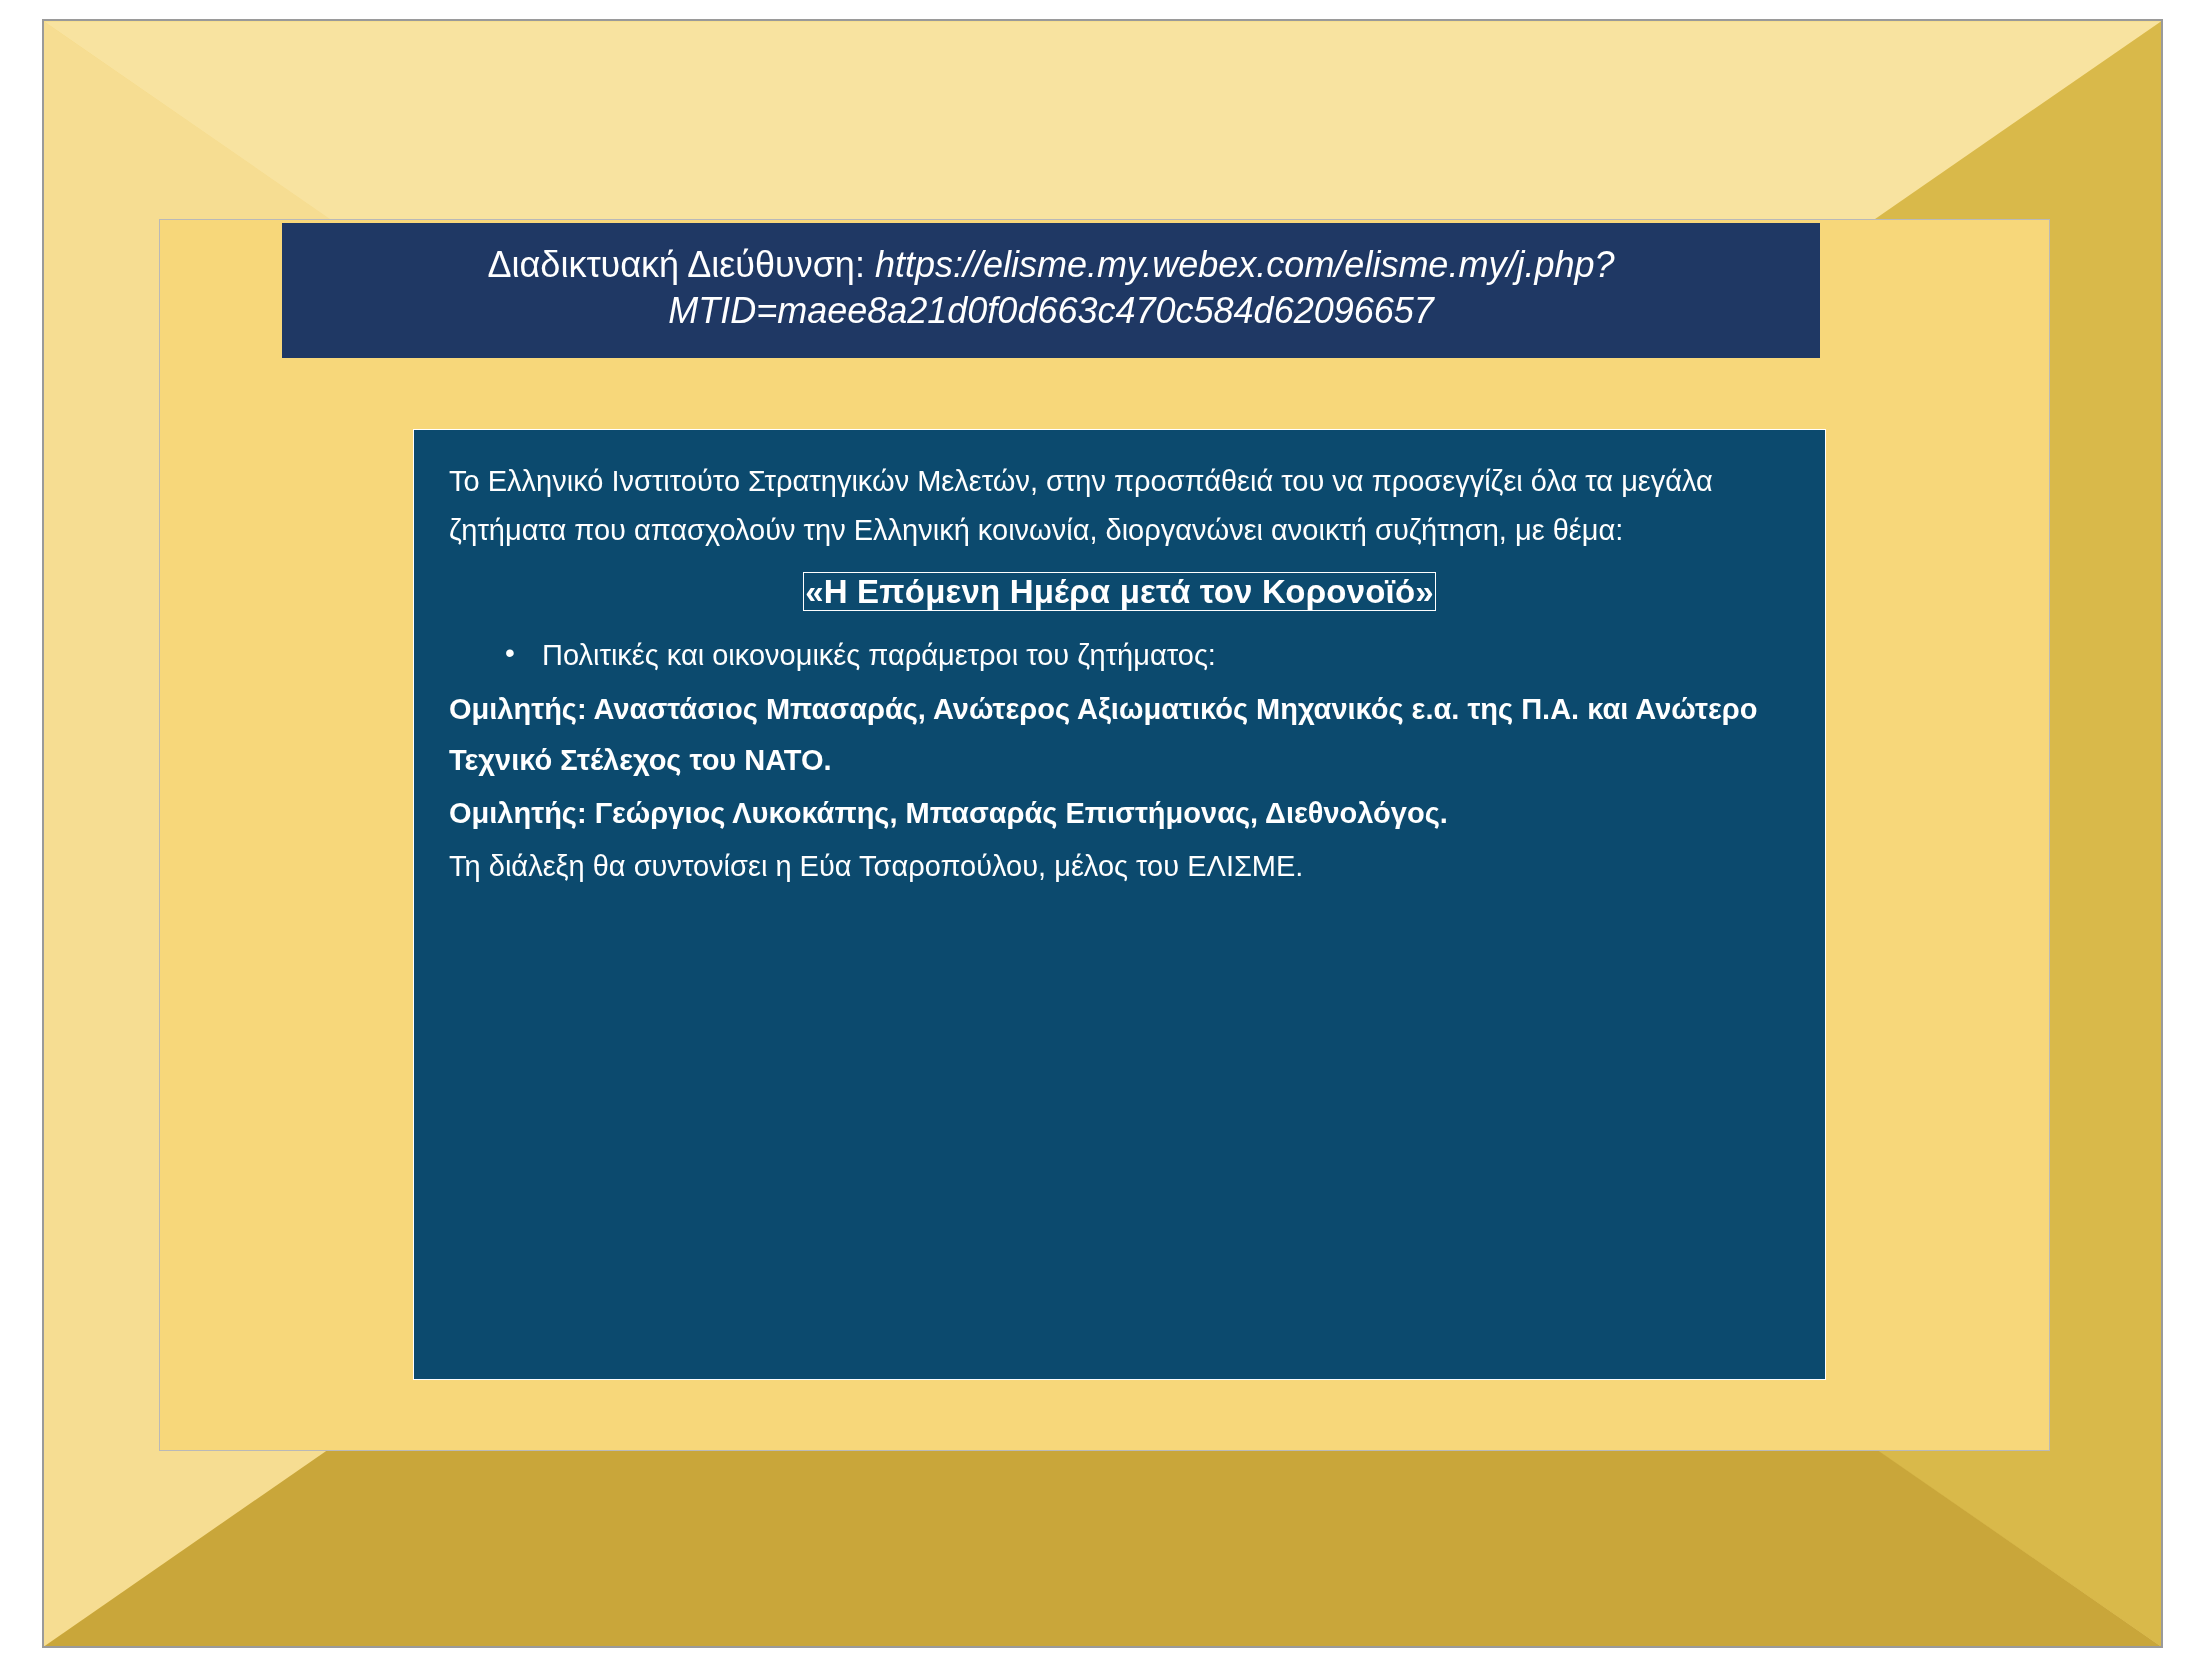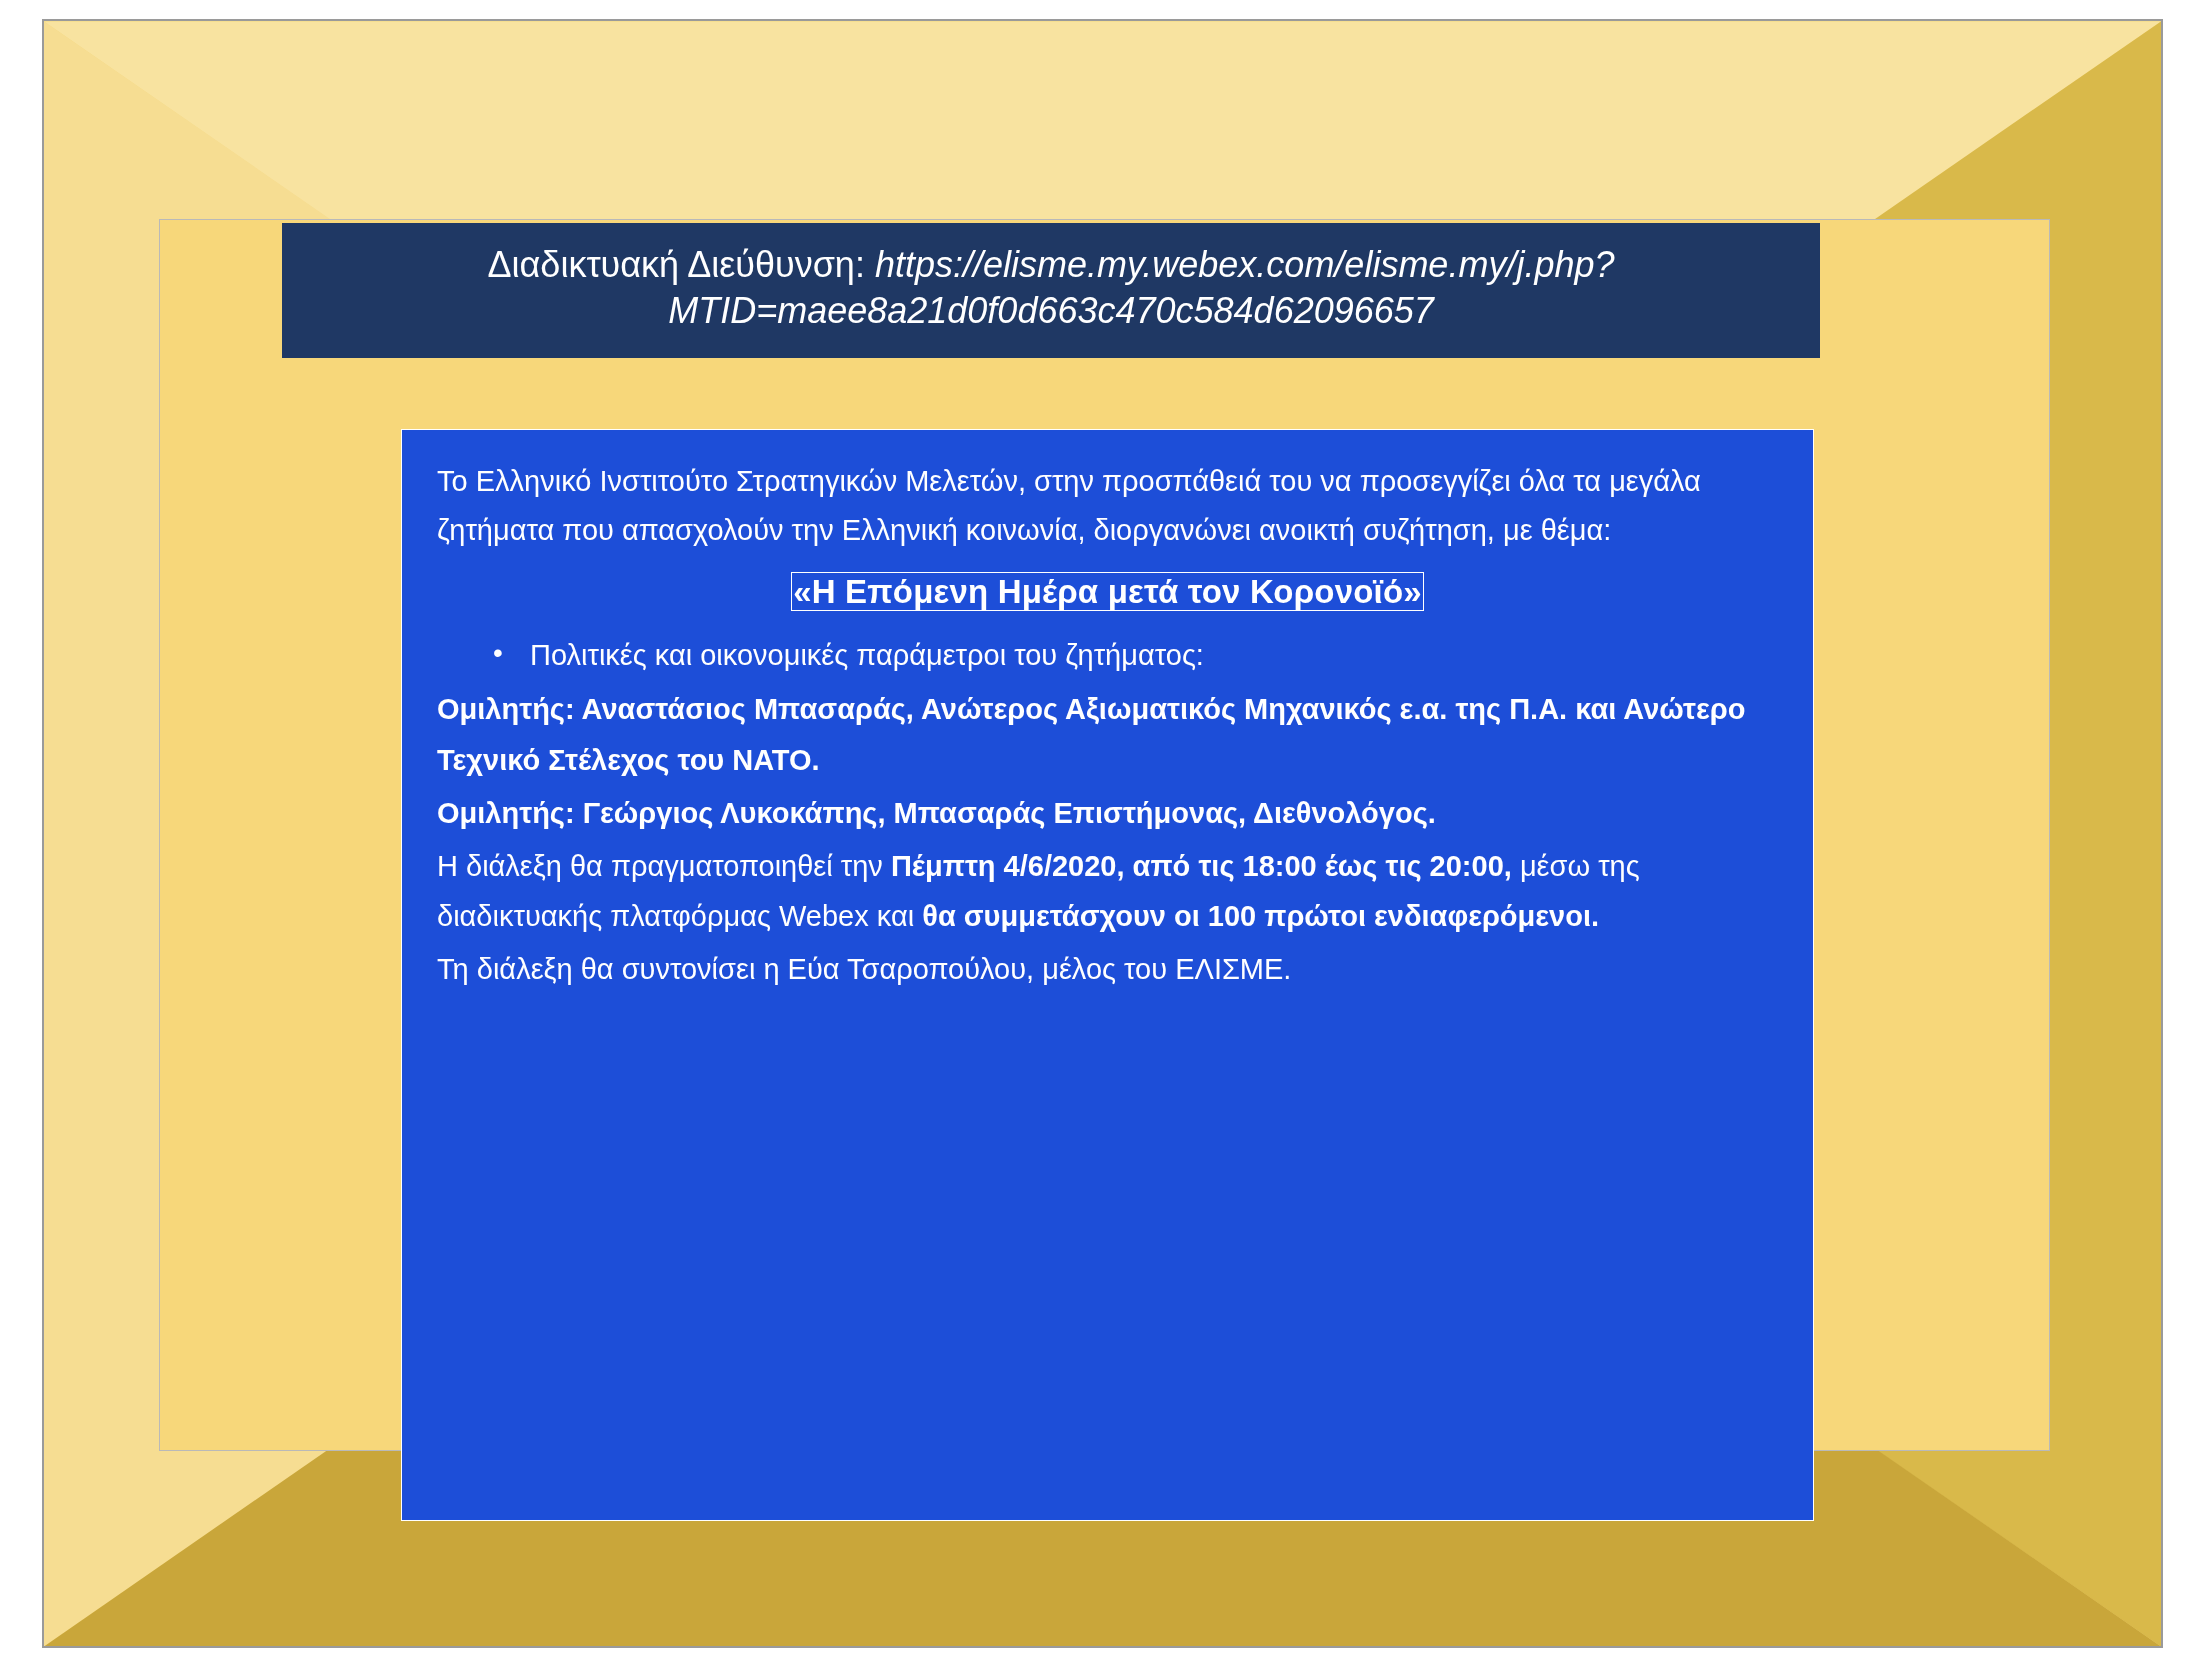--- a/index.html
+++ b/index.html
@@ -108,26 +108,26 @@
   .url-banner .label {
     font-style: normal;
   }
   .url-banner .url {
     font-style: italic;
   }
 
   
   .body-panel {
     position: absolute;
-    left: 401px;
+    left: 413px;
     top: 429px;
     width: 1413px;
-    height: 1092px;
-    box-sizing: border-box;
-    background: #1d4ed8;
+    height: 951px;
+    box-sizing: border-box;
+    background: #0c4a6e;
     border: 1.8px solid #ffffff;
     color: #ffffff;
     padding: 26.5px 35px 26.5px 35px;
     font-size: 29px;
     line-height: 1.70;
   }
 
   .body-panel p {
     margin: 0 0 3.5px 0;
   }
@@ -208,21 +208,20 @@
 
       <ul class="bullets">
         <li>Πολιτικές και οικονομικές παράμετροι του ζητήματος:</li>
       </ul>
 
       <p class="speaker">Ομιλητής: Αναστάσιος Μπασαράς, Ανώτερος Αξιωματικός Μηχανικός ε.α. της Π.Α. και Ανώτερο Τεχνικό Στέλεχος του ΝΑΤΟ.</p>
 
 
       <p class="speaker">Ομιλητής: Γεώργιος Λυκοκάπης, Μπασαράς Επιστήμονας, Διεθνολόγος.</p>
 
-      <p class="para"><span>Η διάλεξη θα πραγματοποιηθεί την </span><span class="b">Πέμπτη 4/6/2020, από τις 18:00 έως τις 20:00,</span><span> μέσω της διαδικτυακής πλατφόρμας Webex και </span><span class="b">θα συμμετάσχουν οι 100 πρώτοι ενδιαφερόμενοι.</span></p>
 
       <p class="para">Τη διάλεξη θα συντονίσει η Εύα Τσαροπούλου, μέλος του ΕΛΙΣΜΕ.</p>
 
     </div>
 
   </div>
 </div>
 
 
 </body></html>

